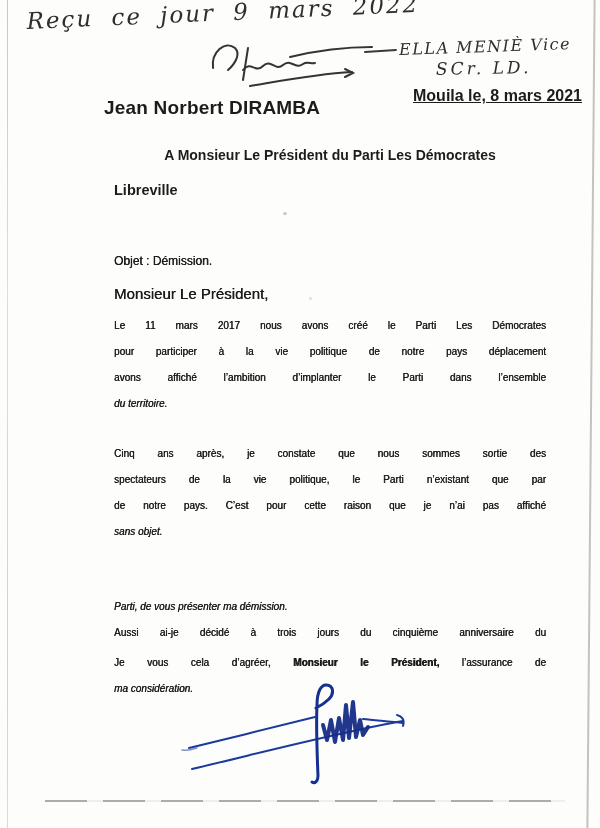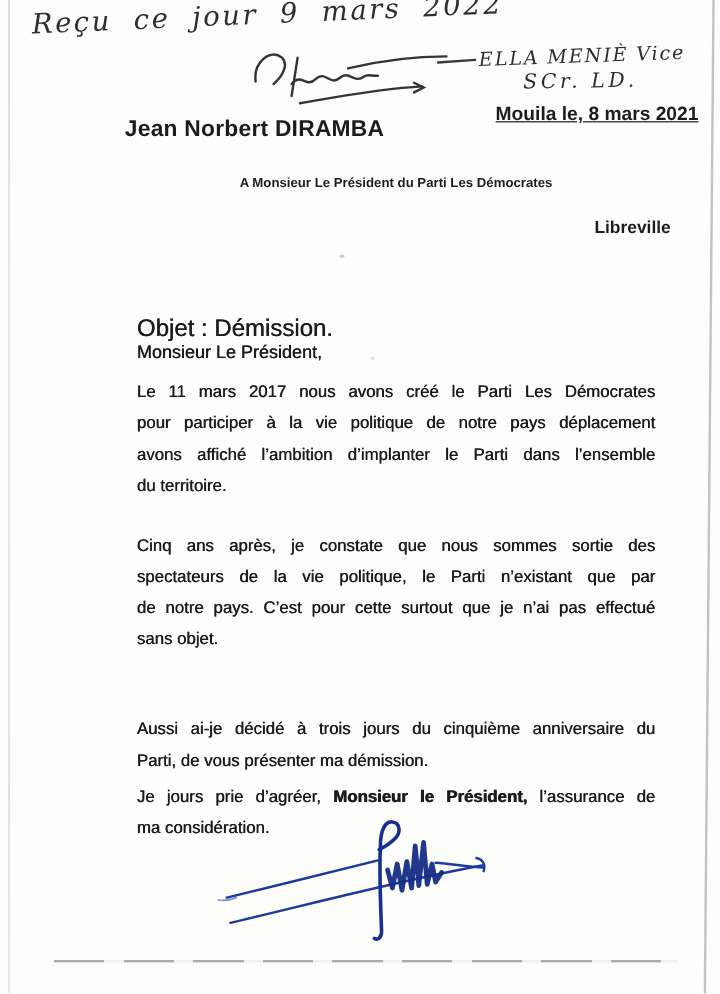--- a/index.html
+++ b/index.html
@@ -28,35 +28,35 @@
   .hw-agent2{left:436px;top:58px;font-size:17px;letter-spacing:3px;transform:rotate(-1deg);}
   .hw-dash{position:absolute;left:364px;top:50px;width:33px;height:2px;background:#3a3a3a;
     transform:rotate(-4deg);border-radius:2px;}
   .hw-paraph{position:absolute;left:195px;top:38px;}
   .hw-paraph path{fill:none;stroke:#343434;stroke-width:2;stroke-linecap:round;}
 
   
   .sender{position:absolute;left:104px;top:81px;font-size:19px;font-weight:700;letter-spacing:.2px;margin-top:16px;}
   .place-date{position:absolute;left:413px;top:87px;font-size:16px;font-weight:700;text-decoration:underline;}
   .recipient{position:absolute;left:114px;top:147px;width:432px;text-align:center;
-    font-size:11px;font-weight:700;}
-  .recipient-city{position:absolute;left:127px;top:182px;width:432px;text-align:right;
+    font-size:14px;font-weight:700;}
+  .recipient-city{position:absolute;left:114px;top:182px;width:432px;text-align:left;
     font-size:14.5px;font-weight:700;}
 
   
-  .body-text{font-size:14px;line-height:26px;text-shadow:.35px 0 0 currentColor;}
-  .subject{position:absolute;left:114px;top:261px;font-size:20px;}
+  .body-text{font-size:10px;line-height:26px;text-shadow:.35px 0 0 currentColor;}
+  .subject{position:absolute;left:114px;top:248px;font-size:12px;}
   .salutation{position:absolute;left:114px;top:281px;font-size:15px;}
   .para{position:absolute;left:114px;width:432px;}
   .para.p1{top:313px;}
   .para.p2{top:441px;}
   .para.p3{top:594px;}
   .para.p4{top:650px;}
   .jline{text-align:justify;text-align-last:justify;}
-  .jline.jlast{text-align:justify;text-align-last:left;}
+  .jline.jlast{text-align:justify;text-align-last:left;font-style:italic;}
   .bold-inline{font-weight:700;text-shadow:.6px 0 0 currentColor;}
 
   
   .signature{position:absolute;left:175px;top:680px;}
   .signature path{fill:none;stroke:#1c3a9c;stroke-linecap:round;stroke-linejoin:round;}
   .signature .thin{stroke-width:2;}
   .signature .stem{stroke-width:3;stroke:#16308f;}
   .signature .scribble{stroke-width:4;stroke:#152c86;opacity:.95;}
   .signature .faint{stroke-width:1.5;opacity:.55;}
 </style>
@@ -97,30 +97,30 @@
 
   <div class="para p1 body-text">
       <div class="jline">Le 11 mars 2017 nous avons créé le Parti Les Démocrates</div>
       <div class="jline">pour participer à la vie politique de notre pays déplacement</div>
       <div class="jline">avons affiché l’ambition d’implanter le Parti dans l’ensemble</div>
       <div class="jline jlast">du territoire.</div>
     </div>
   <div class="para p2 body-text">
       <div class="jline">Cinq ans après, je constate que nous sommes sortie des</div>
       <div class="jline">spectateurs de la vie politique, le Parti n’existant que par</div>
-      <div class="jline">de notre pays. C’est pour cette surtout que je n’ai pas effectué</div>
+      <div class="jline">de notre pays. C’est pour cette raison que je n’ai pas affiché</div>
       <div class="jline jlast">sans objet.</div>
     </div>
   <div class="para p3 body-text">
+      <div class="jline jlast">Parti, de vous présenter ma démission.</div>
       <div class="jline">Aussi ai-je décidé à trois jours du cinquième anniversaire du</div>
-      <div class="jline jlast">Parti, de vous présenter ma démission.</div>
     </div>
 
   <div class="para p4 body-text">
-    <div class="jline"><span>Je jours prie d’agréer, </span><span class="bold-inline">Monsieur le Président,</span><span> l’assurance de</span></div>
+    <div class="jline"><span>Je vous cela d’agréer, </span><span class="bold-inline">Monsieur le Président,</span><span> l’assurance de</span></div>
     <div class="jline jlast">ma considération.</div>
   </div>
 
   <svg class="signature" width="260" height="105" viewBox="0 0 260 105">
     <path class="faint" d="M7,70 C11,71 16,70 22,68"></path>
     <path class="thin" d="M14,68 C55,58 100,47 140,37"></path>
     <path class="thin" d="M17,89 C85,73 165,52 228,41"></path>
     <path class="stem" d="M137,102 C140,104 143,101 143,96 C142,72 141,45 142,25 C142,12 146,4 152,5 C159,6 159,14 154,19 C150,23 145,26 141,28"></path>
     <path class="scribble" d="M148,45 L152,60 L156,40 L160,62 L164,38 L168,60 L171,25 L174,58 L178,22 L181,57 L185,40 L188,55 L193,47"></path>
     <path class="thin" d="M188,39 C200,40 215,42 228,43"></path>

